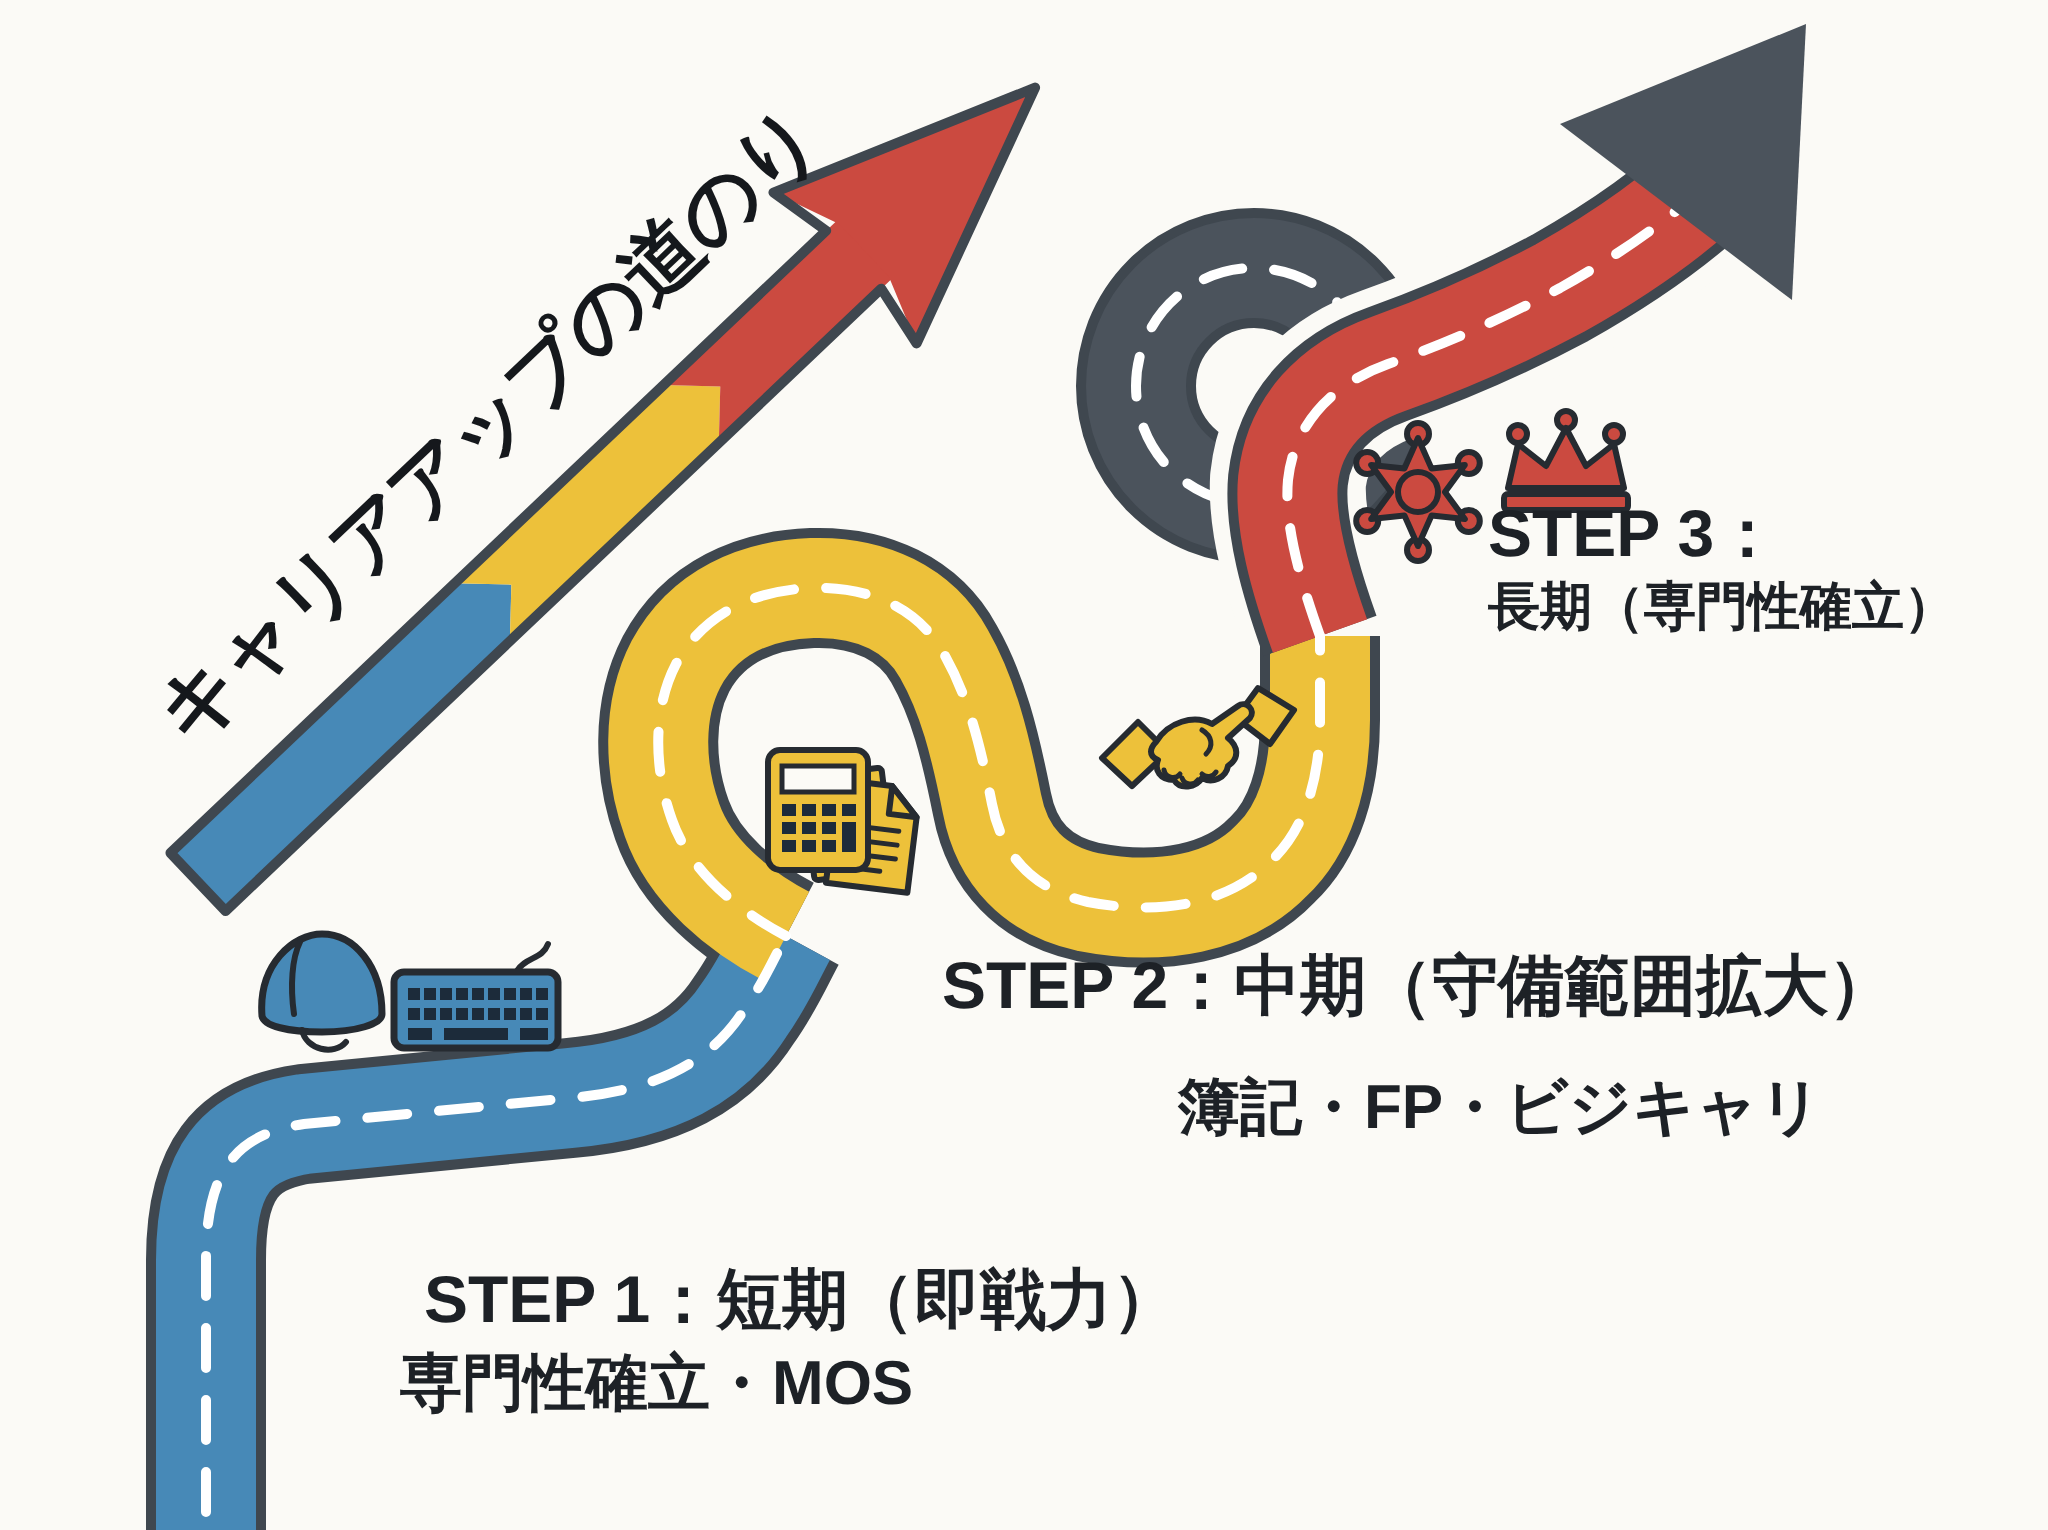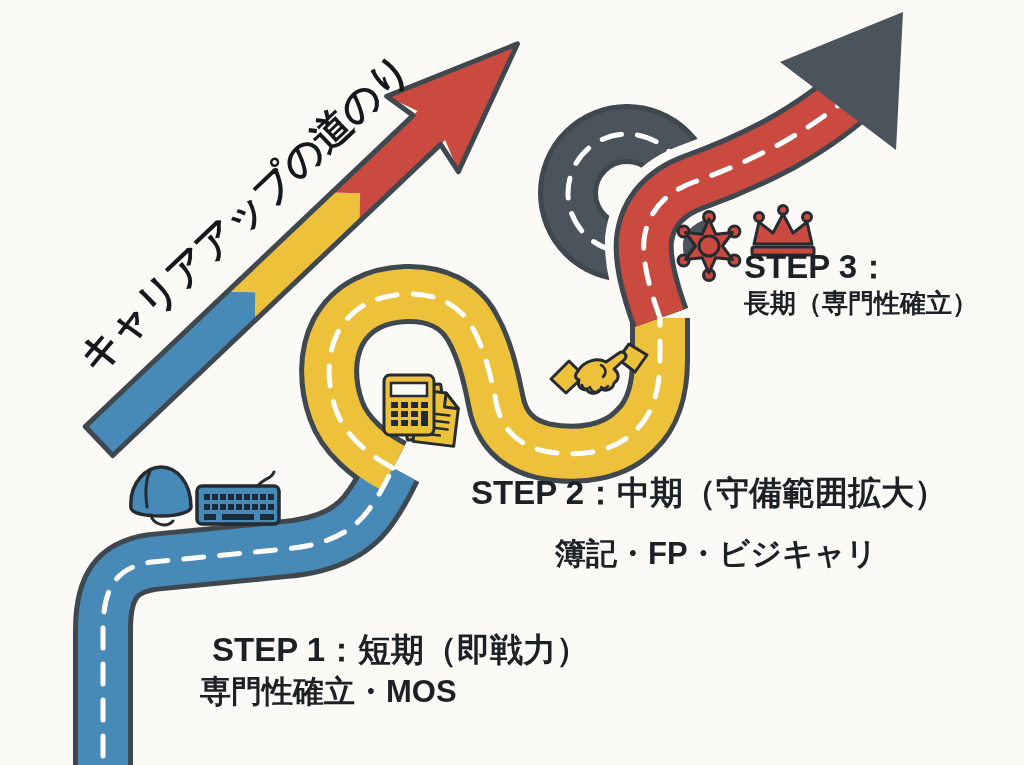--- a/index.html
+++ b/index.html
@@ -34,21 +34,21 @@
   .ic-line2{fill:none;stroke:var(--outline_dark);stroke-width:2.5;stroke-linecap:round;}
 
   
   .label{position:absolute;white-space:nowrap;color:var(--text_dark);font-weight:700;line-height:1.1;}
   .title-text{position:absolute;left:100px;top:336px;height:44px;line-height:44px;
     font-size:40px;font-weight:900;letter-spacing:-1px;color:#15181c;white-space:nowrap;
     transform-origin:0 100%;transform:rotate(-43.5deg);}
   .t-step1-1{left:200px;top:632px;font-size:33px;margin-left:12px;}
   .t-step1-2{left:200px;top:675px;font-size:31px;}
   .t-step2-1{left:459px;top:475px;font-size:33px;margin-left:12px;}
-  .t-step2-2{left:555px;top:537px;font-size:31px;}
+  .t-step2-2{left:589px;top:537px;font-size:31px;}
   .t-step3-1{left:744px;top:249px;font-size:33px;}
   .t-step3-2{left:744px;top:289px;font-size:26px;}
   .t-step3-3{left:744px;top:330px;font-size:30px;}
 </style>
 </head>
 <body>
 
 <div class="stage">
 
   <svg width="1024" height="765" viewBox="0 0 1024 765">

